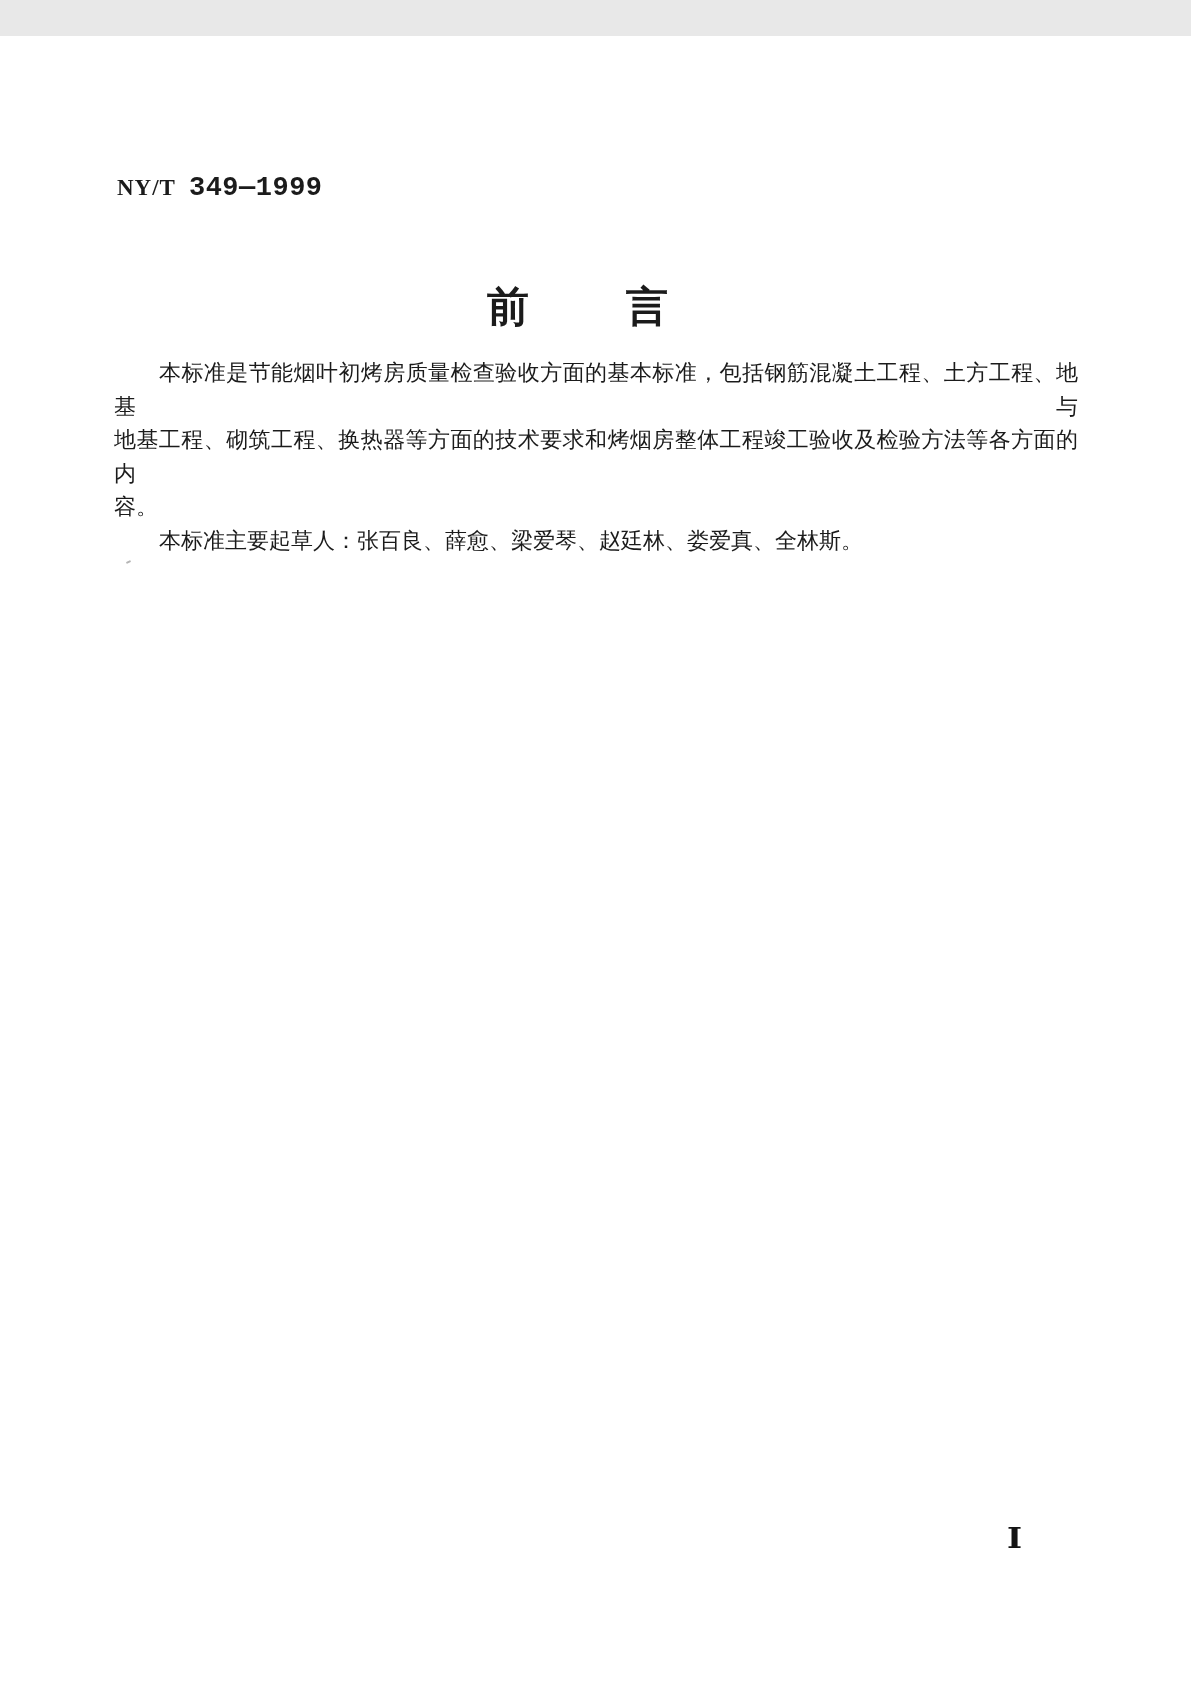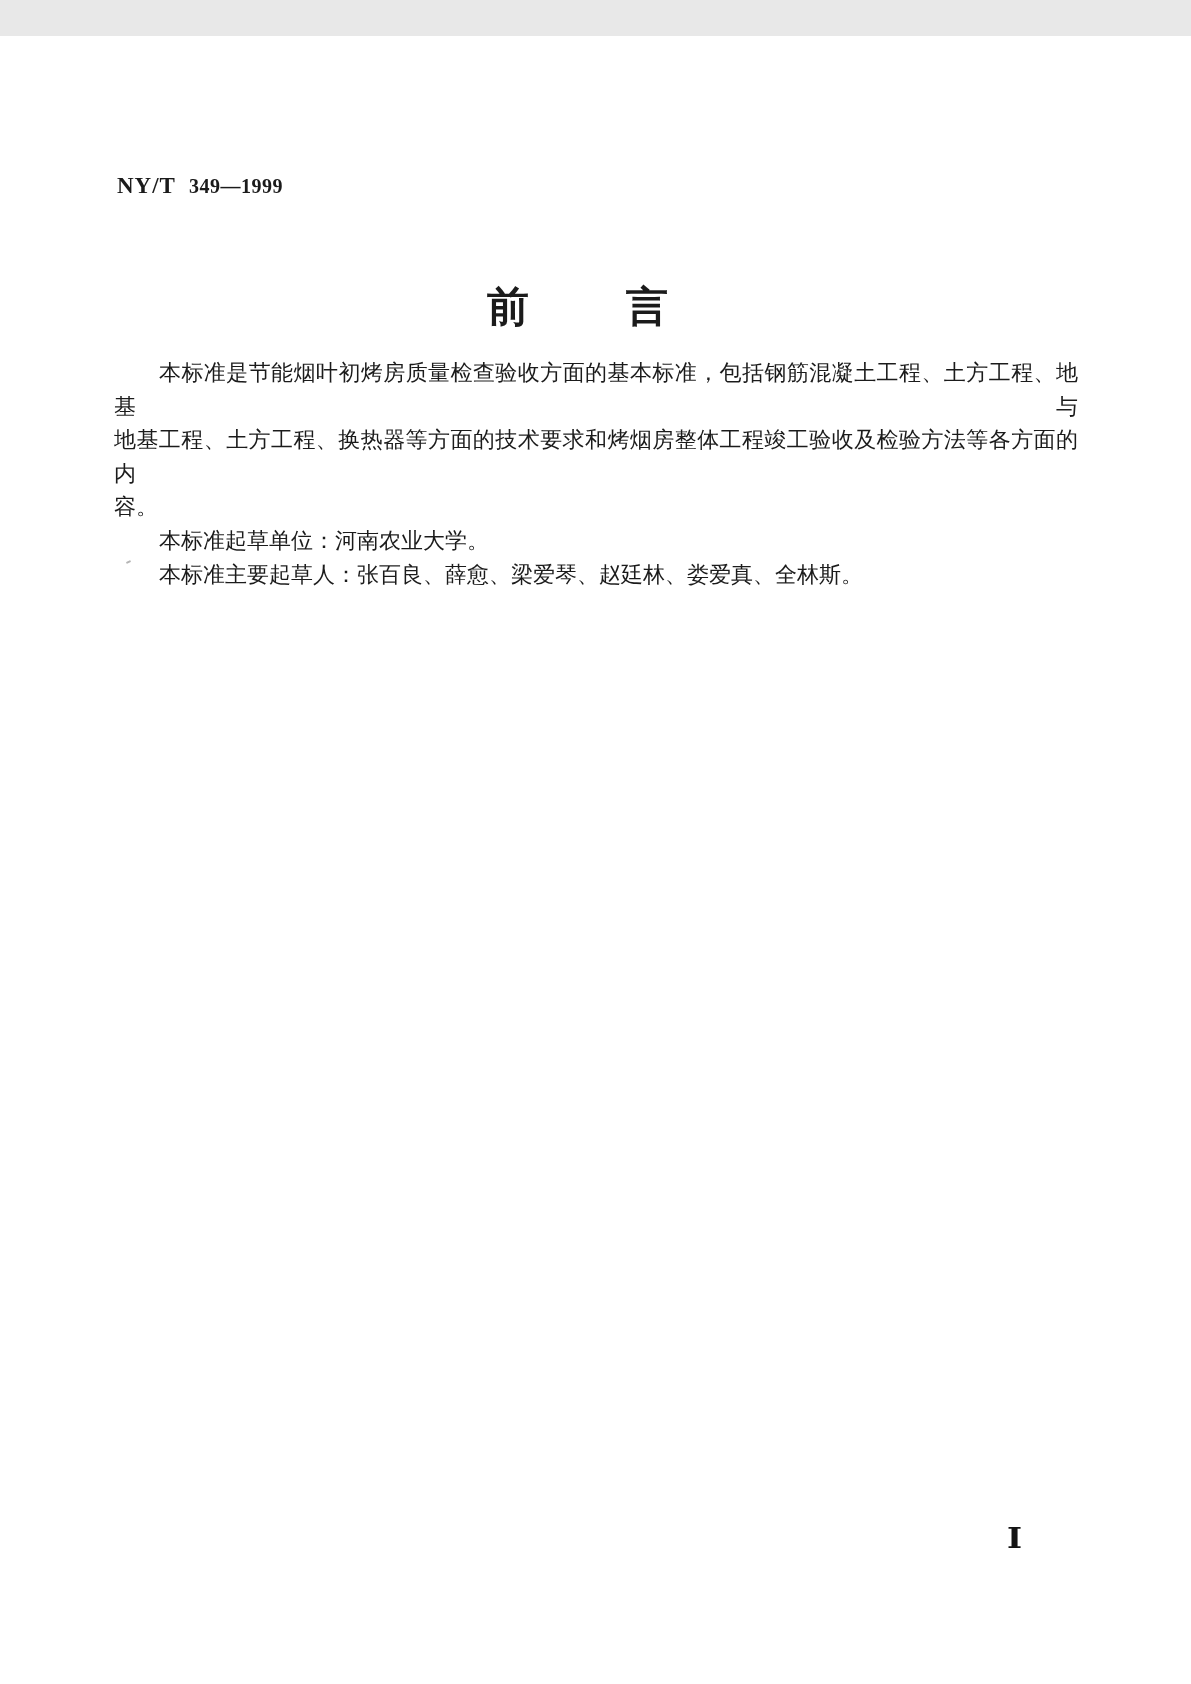--- a/index.html
+++ b/index.html
@@ -27,23 +27,23 @@
     gap: 13px;
     white-space: nowrap;
   }
   .doc-header .code {
     font-family: "Liberation Serif", serif;
     font-weight: bold;
     font-size: 23px;
     letter-spacing: 1px;
   }
   .doc-header .num {
-    font-family: Liberation Serif, serif;
+    font-family: Liberation Mono, monospace;
     font-weight: bold;
-    font-size: 20px;
+    font-size: 27px;
     letter-spacing: 0.5px;
     text-align: right;
   }
   
   .doc-title {
     position: absolute;
     top: 248px;
     left: 0;
     width: 1191px;
     box-sizing: border-box;
@@ -108,23 +108,22 @@
       <span class="num">349—1999</span>
   </div>
 
   <div class="doc-title">
     <span>前</span>
     <span>言</span>
   </div>
 
   <div class="body-text">
     <div class="line jline indent">本标准是节能烟叶初烤房质量检查验收方面的基本标准，包括钢筋混凝土工程、土方工程、地基与</div>
-    <div class="line jline">地基工程、土方工程、换热器等方面的技术要求和烤烟房整体工程竣工验收及检验方法等各方面的内</div>
+    <div class="line jline">地基工程、砌筑工程、换热器等方面的技术要求和烤烟房整体工程竣工验收及检验方法等各方面的内</div>
     <div class="line">容。</div>
-    <div class="line indent">本标准起草单位：河南农业大学。</div>
     <div class="line indent">本标准主要起草人：张百良、薛愈、梁爱琴、赵廷林、娄爱真、全林斯。</div>
   </div>
 
   <div class="scan-artifact"></div>
 
   <div class="page-number">I</div>
 
 </div>
 
 </body></html>

